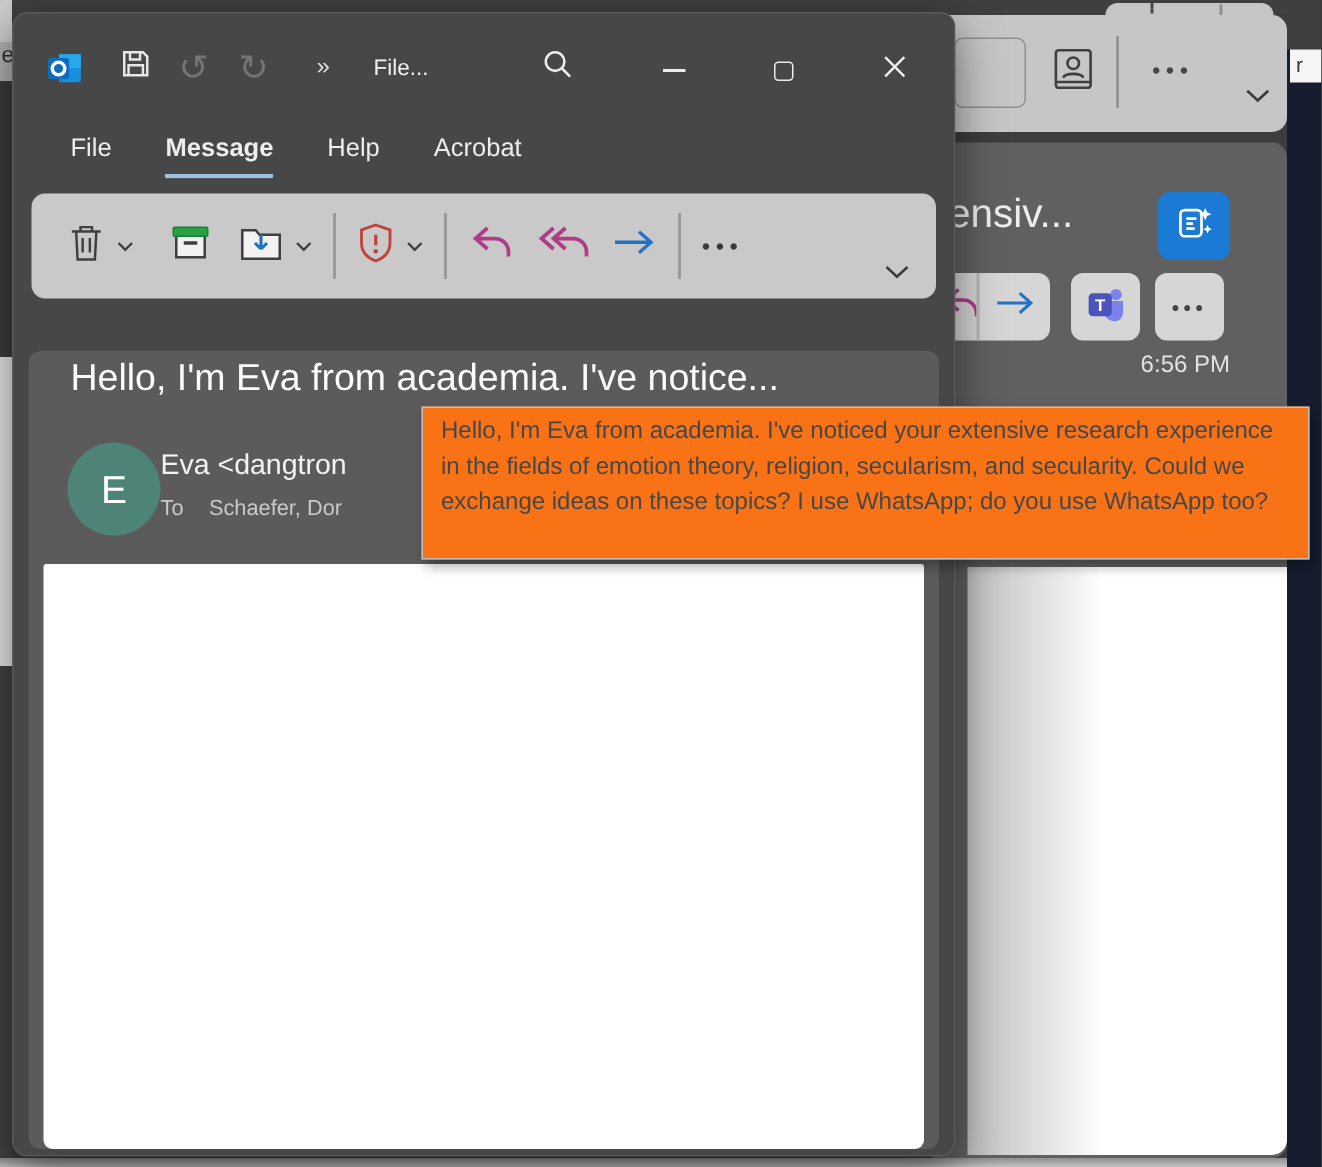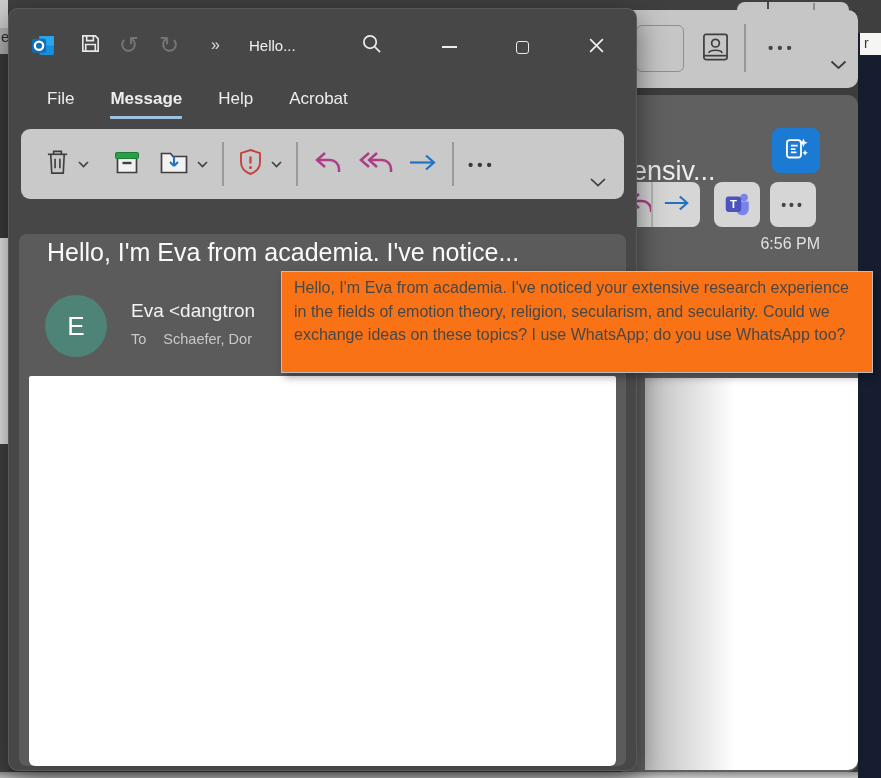--- a/index.html
+++ b/index.html
@@ -30,21 +30,21 @@
 
   #bg-panel { left: 608px; top: 10px; width: 250px; height: 78px; background: #c6c6c6; border-radius: 10px; }
   #bg-panel .outline-btn { left: 28px; top: 15px; width: 48px; height: 47px; border: 1.5px solid #8f8f8f; border-radius: 6px; }
   #bg-panel .contact-btn { left: 84px; top: 15px; width: 46px; height: 47px; display:flex; align-items:center; justify-content:center; }
   #bg-panel .v-div { left: 136px; top: 14px; width: 2px; height: 48px; background: #989898; }
   #bg-panel .more-btn { left: 144px; top: 12px; width: 60px; height: 50px; display:flex; align-items:center; justify-content:center;
     color:#464646; font-size:15px; letter-spacing:4px; font-weight:bold; }
   #bg-panel .chev { left: 222px; top: 46px; }
 
   #bg-reading { left: 622px; top: 95px; width: 236px; height: 677px; background: #606060; border-radius: 0 10px 10px 0; overflow: hidden; }
-  #bg-reading .subject-frag { left: 10px; top: 32px; color: #ededed; font-size: 27px; font-weight: 300; white-space: nowrap; margin-top: 29px; }
+  #bg-reading .subject-frag { left: 10px; top: 32px; color: #ededed; font-size: 27px; font-weight: 300; white-space: nowrap; }
   #bg-reading .ai-btn { left: 150px; top: 33px; width: 48px; height: 45px; background: #1b7ad3; border-radius: 8px;
     display:flex; align-items:center; justify-content:center; }
   #bg-reading .hover-row { left: 0; top: 87px; height: 45px; }
   .bgbtn { position:absolute; top:0; height:45px; background:#d6d6d6; border-radius:8px; display:flex; align-items:center; justify-content:center; }
   #bg-reading .pill { left:0; width:78px; border-radius:8px; overflow:hidden; display:flex; }
   #bg-reading .pill .cell1 { width:29px; height:45px; display:flex; align-items:center; justify-content:center; overflow:hidden; }
   #bg-reading .pill .celldiv { width:2px; height:45px; background:#b5b5b5; }
   #bg-reading .pill .cell2 { width:47px; height:45px; display:flex; align-items:center; justify-content:center; }
   #bg-reading .teams-btn { left: 92px; width: 46px; }
   #bg-reading .more2-btn { left: 148px; width: 46px; color:#464646; font-size:14px; letter-spacing:3px; font-weight:bold; }
@@ -78,21 +78,21 @@
   .tb-div { width: 2px; height: 44px; background: #9a9a9a; margin: 0 14px; }
   .dots { color: #3a3a3a; font-size: 15px; letter-spacing: 4px; font-weight: bold; }
   #toolbar .corner-chev { position: absolute; right: 18px; bottom: 8px; }
 
   #msg-card { position: absolute; left: 10px; right: 10px; top: 225px; bottom: 4px; background: #5b5b5b; border-radius: 8px; }
   #subject { padding: 4px 26px 0 28px; font-size: 25px; font-weight: 300; color: #fafafa;
     white-space: nowrap; overflow: hidden; }
   #sender-row { display: flex; margin: 28px 0 0 26px; }
   #avatar { width: 62px; height: 62px; border-radius: 50%; background: #4e8477; color: #fff; font-size: 26px;
     display:flex; align-items:center; justify-content:center; flex: 0 0 auto; }
-  #sender-info { margin-left: 24px; padding-top: 5px; overflow: hidden; white-space: nowrap; }
+  #sender-info { padding-top: 5px; overflow: hidden; white-space: nowrap; }
   #from-line { color: #f3f3f3; font-size: 19px; }
   #to-line { margin-top: 9px; color: #c9c9c9; font-size: 14.5px; display: flex; gap: 17px; }
   #msg-body { position: absolute; left: 10px; right: 10px; top: 142px; bottom: 0; background: #ffffff; border-radius: 2px 2px 6px 6px; }
 
   
   #tooltip { left: 281px; top: 271px; width: 592px; height: 102px; background: #f97316;
     border: 1px solid #bdbdbd; box-shadow: 3px 4px 8px rgba(0,0,0,0.35);
     padding: 4px 12px; color: #474747; font-size: 16px; line-height: 23.5px; z-index: 30; }
 
   #msg-window { z-index: 20; }
@@ -214,21 +214,21 @@
   </div>
   <div class="tb-item dim" style="left:110px; font-size:24px">
     <span>↺</span>
   </div>
   <div class="tb-item dim" style="left:150px; font-size:24px">
     <span>↻</span>
   </div>
   <div class="tb-item glyph-overflow" style="left:202px">
     <span>»</span>
   </div>
-  <div class="tb-item" style="left:240px" id="titlebar-title">Hello...</div>
+  <div class="tb-item" style="left:240px" id="titlebar-title">File...</div>
   <div class="tb-item" style="left:352px">
     <span>
       <svg width="21" height="21" viewBox="0 0 22 22" fill="none" stroke="#ececec" stroke-width="1.8">
         <circle cx="9.5" cy="9.5" r="6.5"></circle>
           <path d="M14.5 14.5 L20 20"></path>
       </svg>
     </span>
   </div>
   <div class="cap-btn" style="left:425px">
     <div class="min-bar"></div>

